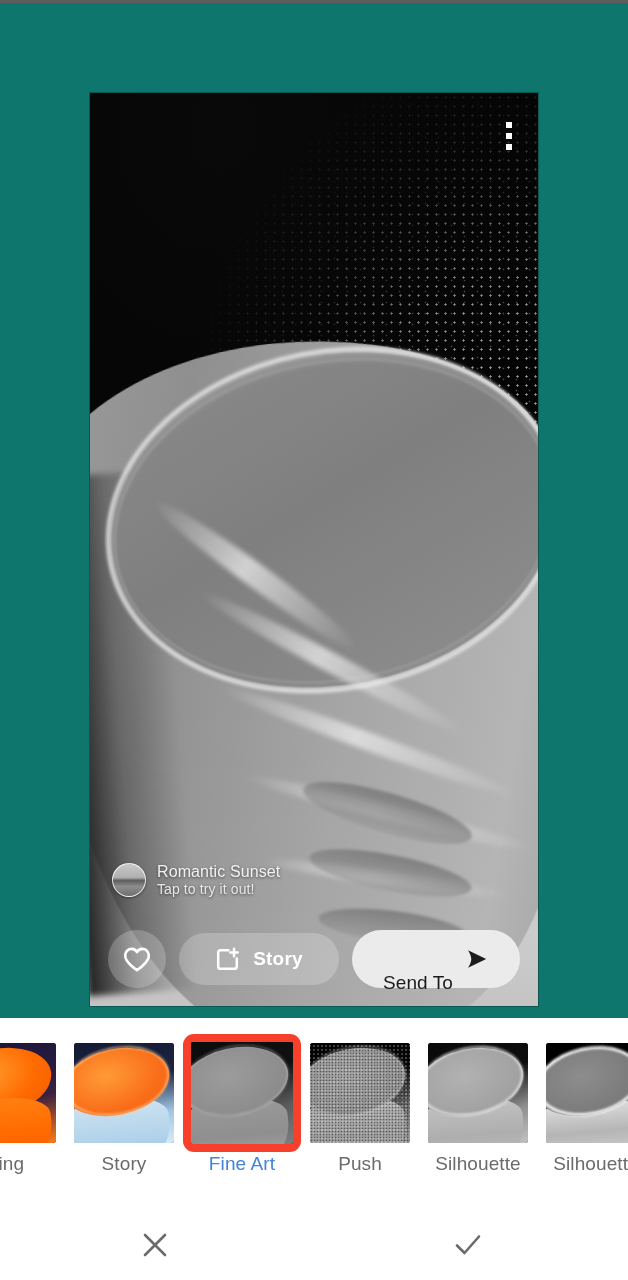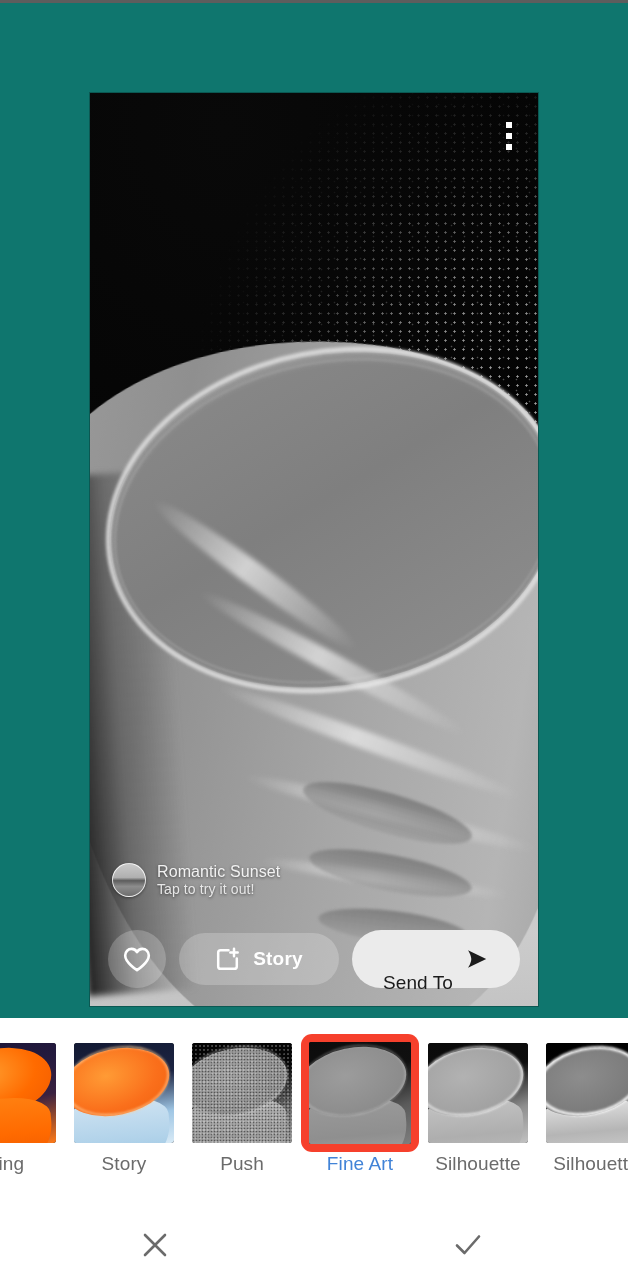--- a/index.html
+++ b/index.html
@@ -443,45 +443,45 @@
           <div class="thumb">
             <div class="t-bg" style="background:linear-gradient(170deg,#131a33 0%,#1c2442 38%,#9fc6e4 72%,#d8eaf6 100%);"></div>
             <div class="t-body" style="background:linear-gradient(to bottom,#cfe3f2 0%,#b2d3ea 60%,#9cc6e2 100%);"></div>
             <div class="t-mouth" style="background:radial-gradient(ellipse at 42% 38%,#ff9b35 0%,#fa6f1b 58%,#ef5f0d 100%);"></div>
             <div class="t-rimlight" style="border:2px solid rgba(255,205,150,.75);border-radius:50%;"></div>
           </div>
         </div>
         <div class="filter-label">Story</div>
       </div>
 
+      <div class="filter-item selected">
+        <div class="thumb-wrap">
+          <div class="thumb">
+            <div class="t-bg" style="background:linear-gradient(160deg,#0c0c0c 0%,#101010 40%,#5a5a5a 70%,#7e7e7e 100%);"></div>
+            <div class="t-body" style="background:linear-gradient(to bottom,#9a9a9a 0%,#8f8f8f 55%,#a6a6a6 100%);"></div>
+            <div class="t-mouth" style="background:radial-gradient(ellipse at 45% 40%,#9c9c9c 0%,#8e8e8e 60%,#858585 100%);"></div>
+            <div class="t-rimlight" style="border:1.5px solid rgba(215,215,215,.7);"></div>
+          </div>
+        </div>
+        <div class="filter-label">Fine Art</div>
+      </div>
+
       <div class="filter-item">
         <div class="thumb-wrap">
           <div class="thumb">
             <div class="t-bg" style="background:linear-gradient(160deg,#030303 0%,#070707 42%,#6d6d6d 72%,#9a9a9a 100%);"></div>
             <div class="t-body" style="background:linear-gradient(to bottom,#b4b4b4 0%,#9d9d9d 55%,#b0b0b0 100%);"></div>
             <div class="t-mouth" style="background:radial-gradient(ellipse at 45% 40%,#a4a4a4 0%,#949494 60%,#8a8a8a 100%);"></div>
             <div class="t-rimlight" style="border:1.5px solid rgba(235,235,235,.8);"></div>
             <div class="t-grain"></div>
           </div>
         </div>
         <div class="filter-label">Push</div>
       </div>
 
-      <div class="filter-item selected">
-        <div class="thumb-wrap">
-          <div class="thumb">
-            <div class="t-bg" style="background:linear-gradient(160deg,#0c0c0c 0%,#101010 40%,#5a5a5a 70%,#7e7e7e 100%);"></div>
-            <div class="t-body" style="background:linear-gradient(to bottom,#9a9a9a 0%,#8f8f8f 55%,#a6a6a6 100%);"></div>
-            <div class="t-mouth" style="background:radial-gradient(ellipse at 45% 40%,#9c9c9c 0%,#8e8e8e 60%,#858585 100%);"></div>
-            <div class="t-rimlight" style="border:1.5px solid rgba(215,215,215,.7);"></div>
-          </div>
-        </div>
-        <div class="filter-label">Fine Art</div>
-      </div>
-
       <div class="filter-item">
         <div class="thumb-wrap">
           <div class="thumb">
             <div class="t-bg" style="background:linear-gradient(160deg,#0a0a0a 0%,#0d0d0d 40%,#8e8e8e 72%,#c2c2c2 100%);"></div>
             <div class="t-body" style="background:linear-gradient(to bottom,#c3c3c3 0%,#aeaeae 55%,#bfbfbf 100%);"></div>
             <div class="t-mouth" style="background:radial-gradient(ellipse at 45% 40%,#b2b2b2 0%,#a3a3a3 60%,#9a9a9a 100%);"></div>
             <div class="t-rimlight" style="border:2px solid rgba(245,245,245,.85);"></div>
           </div>
         </div>
         <div class="filter-label">Silhouette</div>

